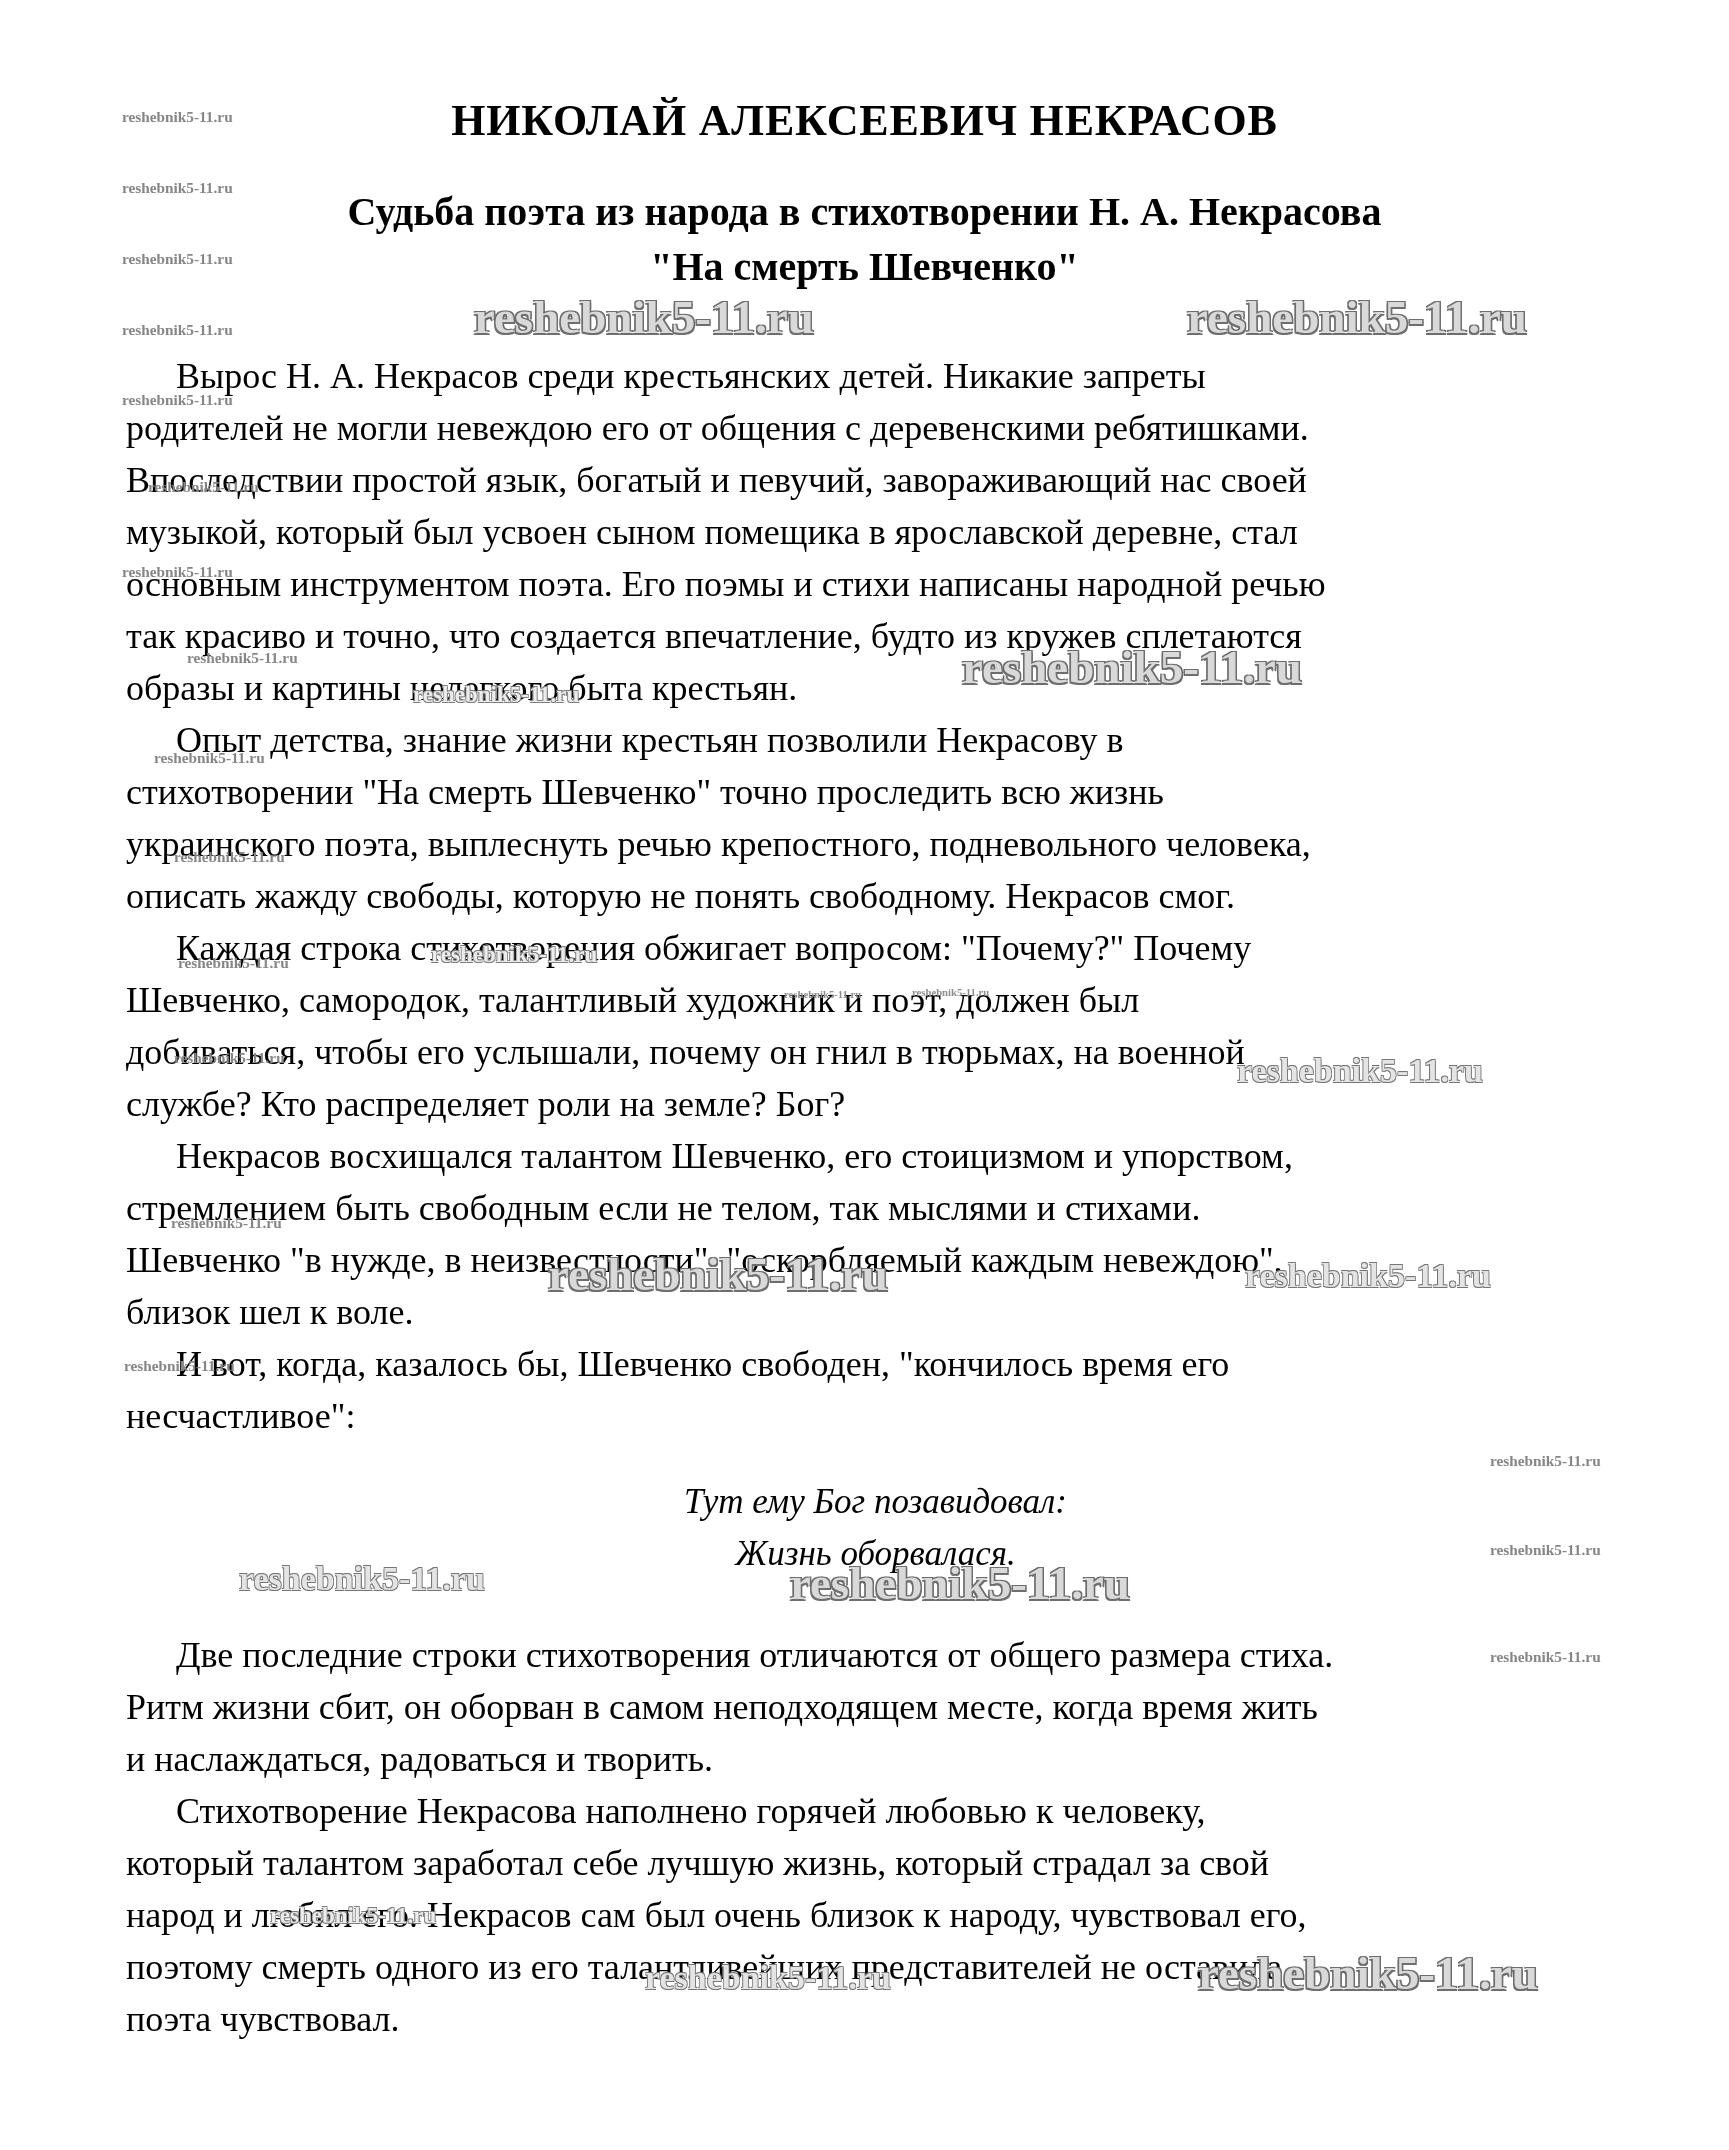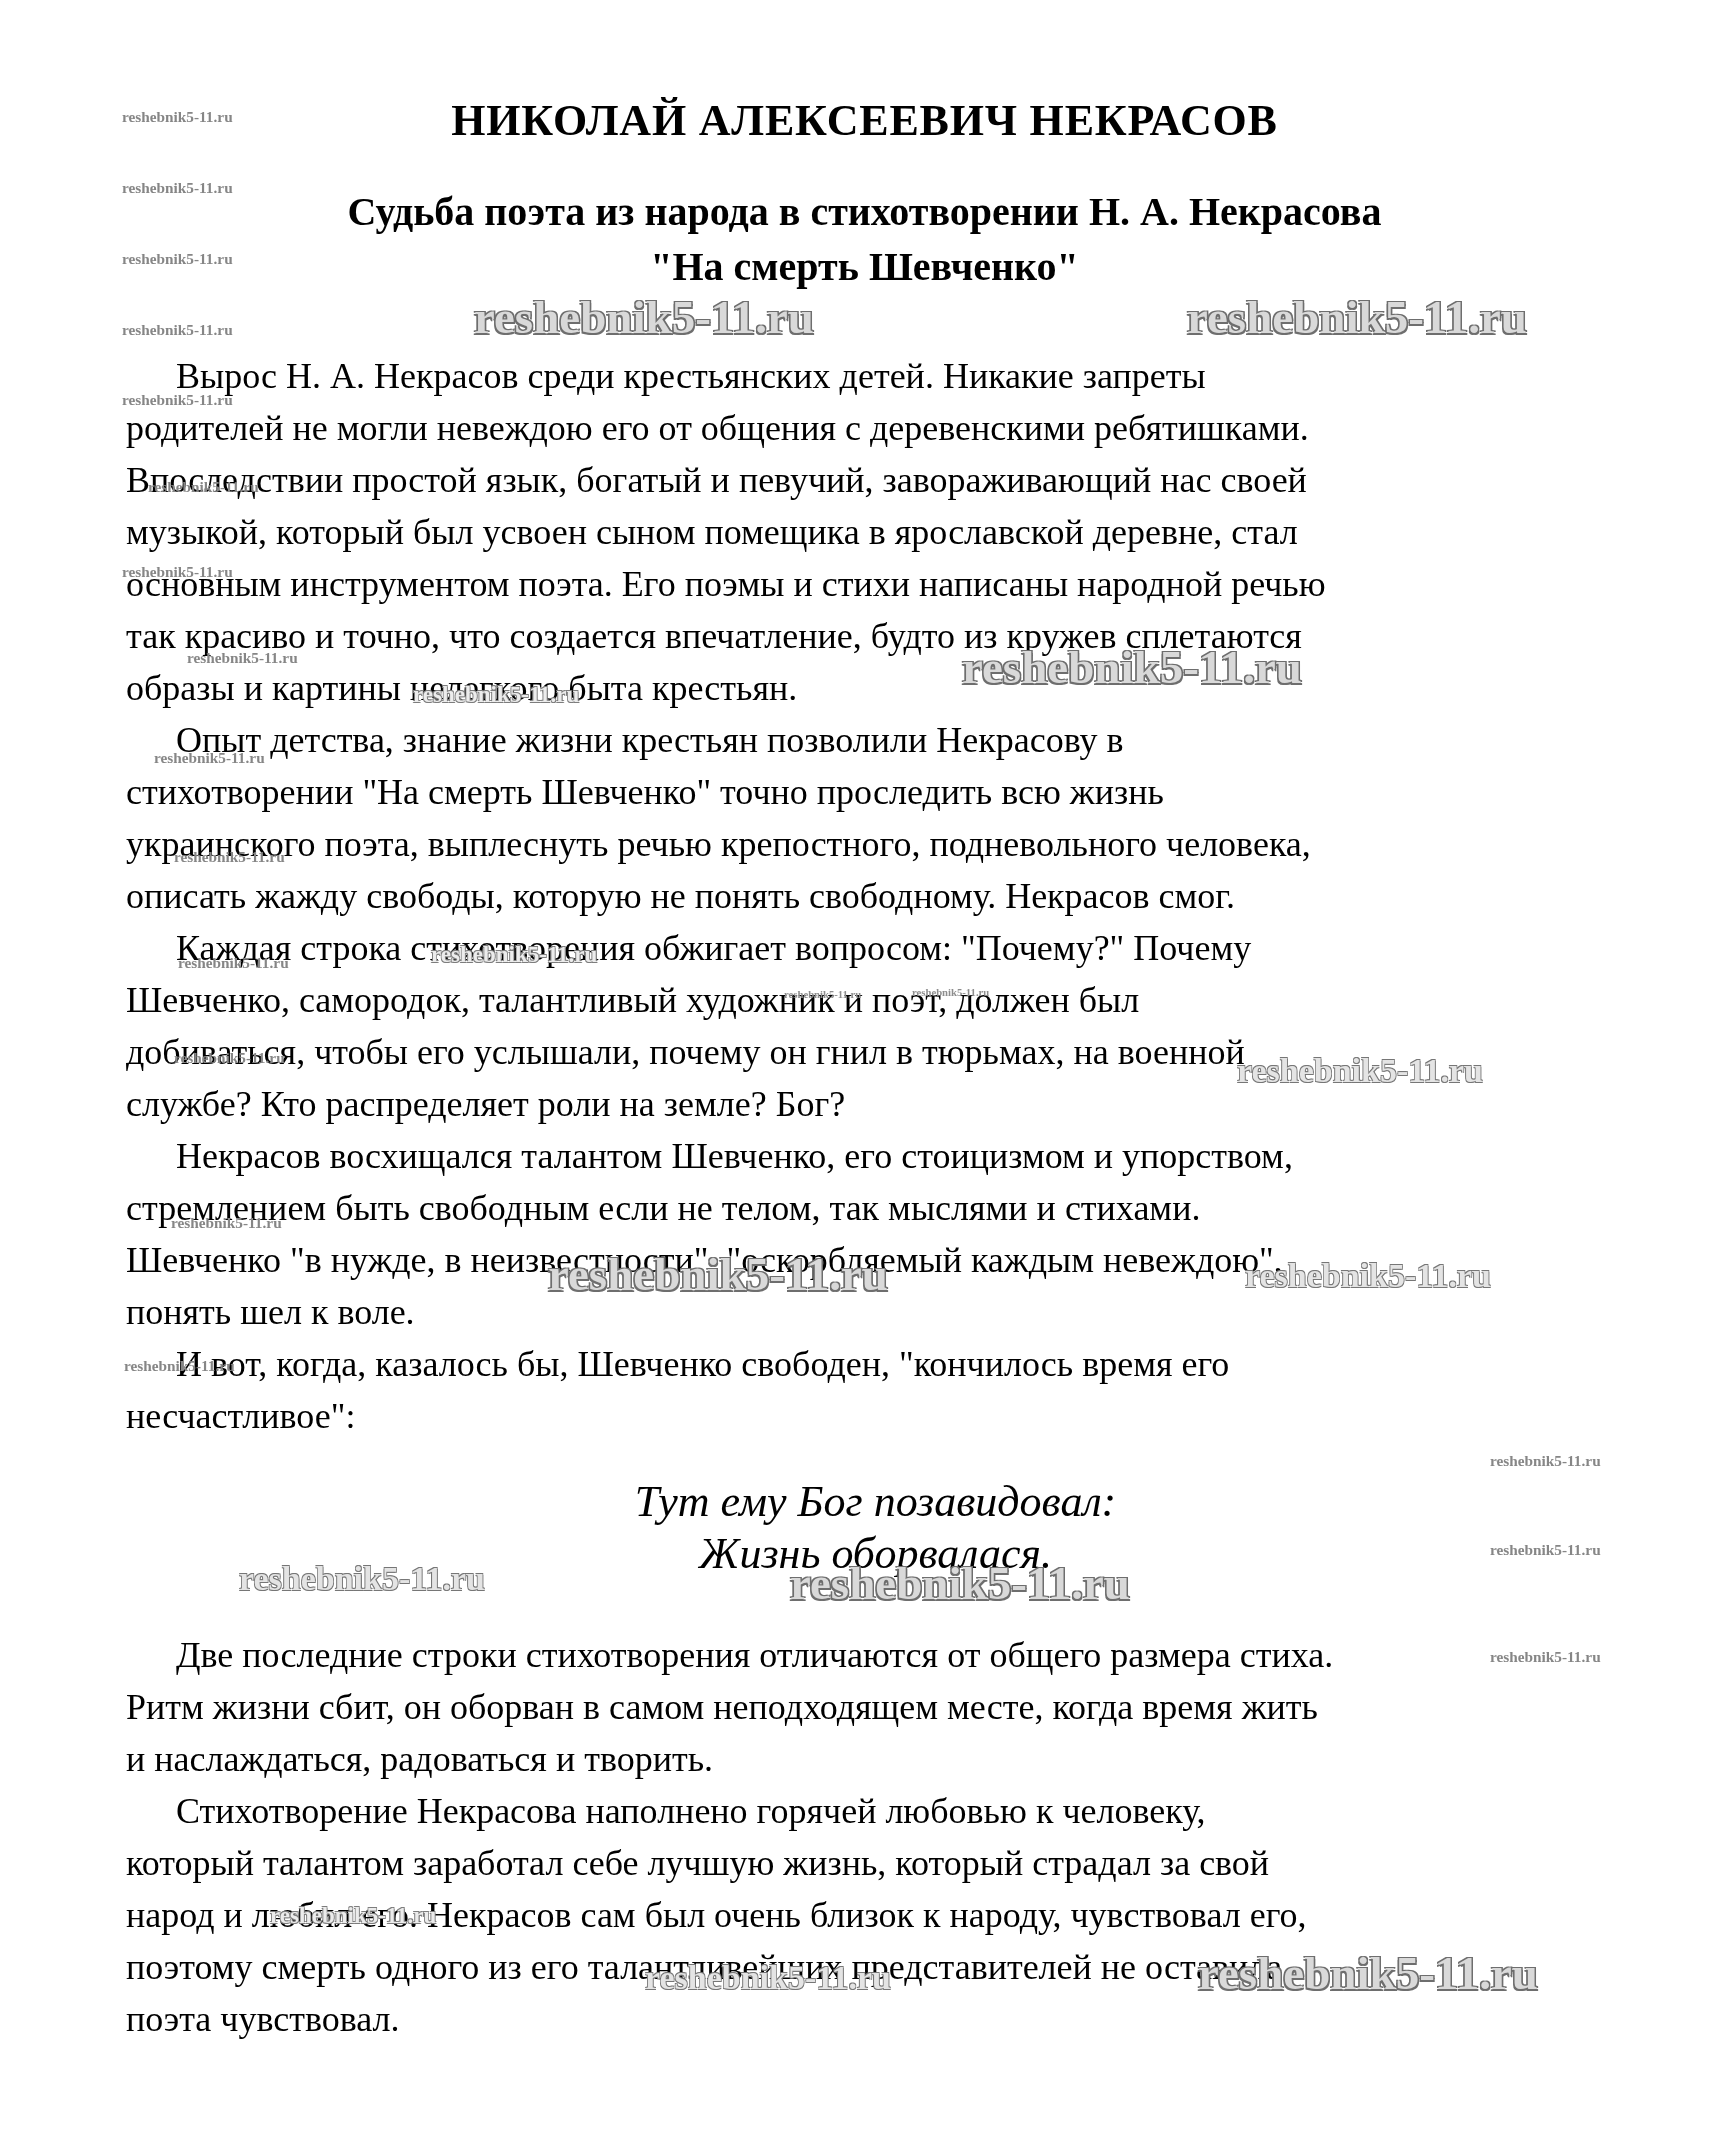--- a/index.html
+++ b/index.html
@@ -19,21 +19,21 @@
   .doc-subtitle1{top:188px;font-size:40px;}
   .doc-subtitle2{top:243px;font-size:40px;}
   .essay{
     position:absolute;left:126px;top:350px;width:1499px;
     font-size:36px;
   }
   .line{height:52px;line-height:52px;white-space:nowrap;}
   .paragraph .line.first{text-indent:50px;}
   .quote-block{
     margin-top:34px;margin-bottom:49px;
-    text-align:center;font-style:italic;font-size:44px;font-family:Liberation Serif, serif;
+    text-align:center;font-style:italic;font-size:35px;font-family:Liberation Serif, serif;
   }
   
   .wm{
     position:absolute;font-weight:bold;line-height:1;white-space:nowrap;
     font-family:"Liberation Serif", serif;user-select:none;
   }
   .wm.t{font-size:10.7px;color:#8d8d8d;}
   .wm.s{font-size:15.3px;color:#868686;}
   .wm.ms{
     font-size:23px;color:#ececec;
@@ -75,21 +75,21 @@
       <div class="paragraph">
         <div class="line first">Каждая строка стихотворения обжигает вопросом: "Почему?" Почему</div>
         <div class="line">Шевченко, самородок, талантливый художник и поэт, должен был</div>
         <div class="line">добиваться, чтобы его услышали, почему он гнил в тюрьмах, на военной</div>
         <div class="line">службе? Кто распределяет роли на земле? Бог?</div>
       </div>
       <div class="paragraph">
         <div class="line first">Некрасов восхищался талантом Шевченко, его стоицизмом и упорством,</div>
         <div class="line">стремлением быть свободным если не телом, так мыслями и стихами.</div>
         <div class="line">Шевченко "в нужде, в неизвестности", "оскорбляемый каждым невеждою",</div>
-        <div class="line">понять шел к воле.</div>
+        <div class="line">близок шел к воле.</div>
       </div>
       <div class="paragraph">
         <div class="line first">И вот, когда, казалось бы, Шевченко свободен, "кончилось время его</div>
         <div class="line">несчастливое":</div>
       </div>
       <div class="quote-block">
         <div class="line">Тут ему Бог позавидовал:</div>
         <div class="line">Жизнь оборвалася.</div>
       </div>
       <div class="paragraph">

